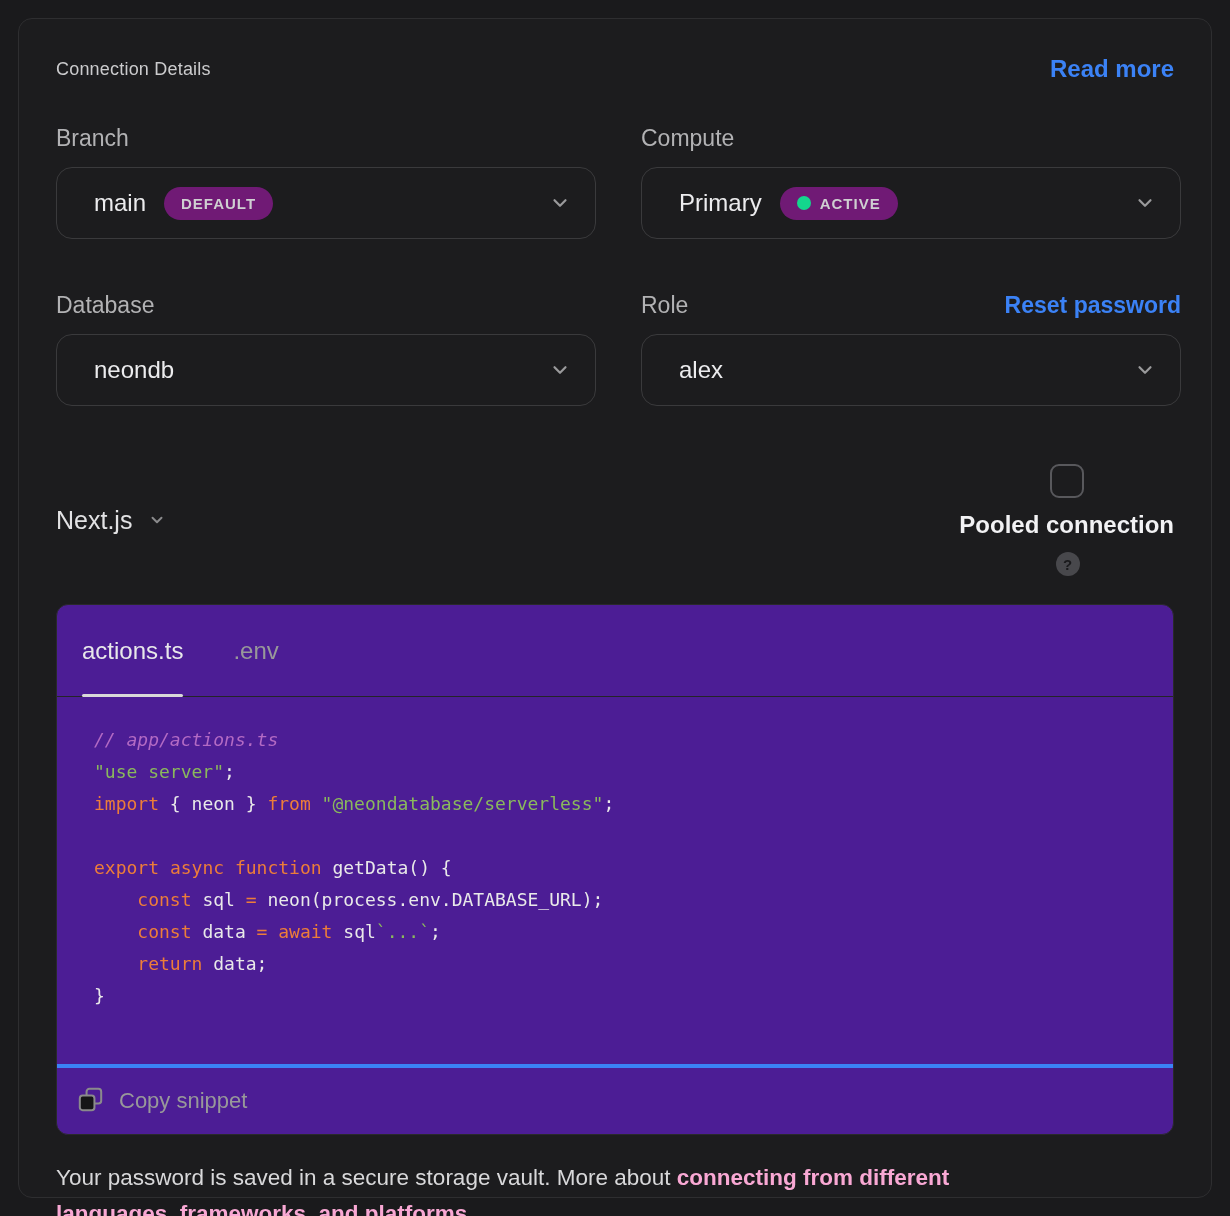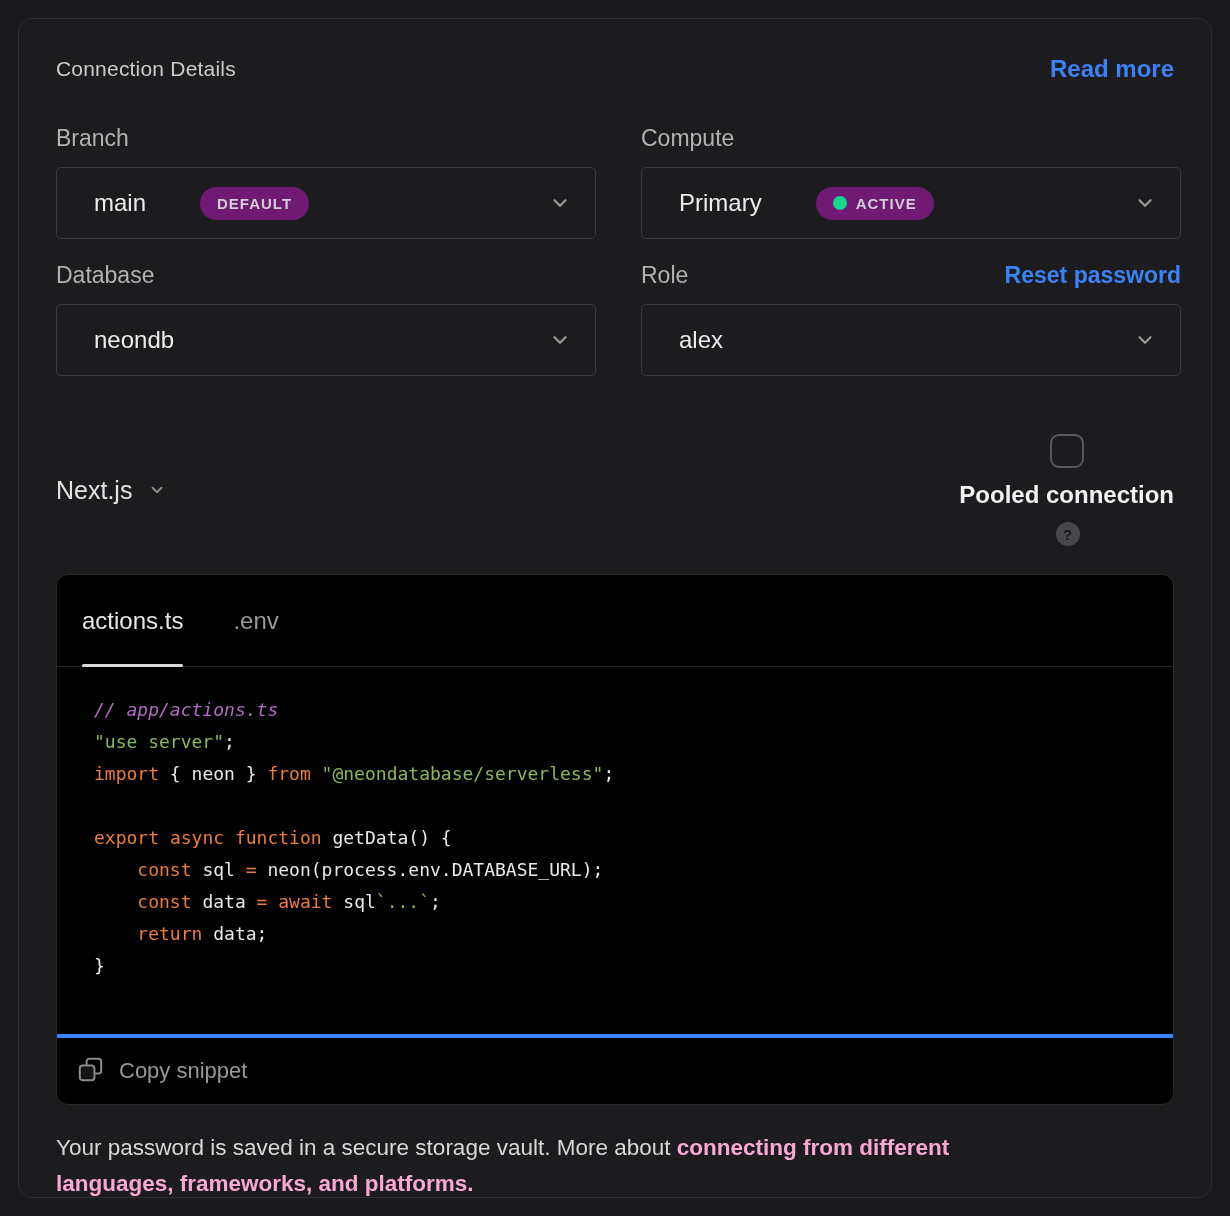--- a/index.html
+++ b/index.html
@@ -5,34 +5,34 @@
   * { margin:0; padding:0; box-sizing:border-box; }
   html,body { width:1230px; height:1216px; background:#1a1a1c; font-family:"Liberation Sans", sans-serif; overflow:hidden; }
 
   .panel {
     position:absolute; left:18px; top:18px; right:18px; bottom:18px;
     background:#1c1c1e; border:1px solid #2e2e30; border-radius:14px;
     padding:0 37px;
   }
 
   .header-row { margin-top:36px; display:flex; justify-content:space-between; align-items:center; }
-  .panel-title { font-size:21px; font-weight:500; color:#cbcbcd; letter-spacing:0.2px; }
+  .panel-title { font-size:18px; font-weight:500; color:#cbcbcd; letter-spacing:0.2px; }
   .link { color:#3b82f6; font-weight:700; font-size:24px; cursor:pointer; }
 
   .grid2 { display:grid; grid-template-columns:540px 540px; column-gap:45px; }
   .label-row { margin-top:42px; align-items:center; }
   .field-label { font-size:23px; color:#b2b2b4; }
   .label-with-action { display:flex; justify-content:space-between; align-items:center; }
   .label-row .link { font-size:23px; }
 
   .select-row { margin-top:15px; }
   .select {
-    height:72px; border:1px solid #3a3a3c; border-radius:5px;
+    height:72px; border:1px solid #3a3a3c; border-radius:16px;
     display:flex; align-items:center; padding:0 24px 0 37px;
-    cursor:pointer; background:transparent; position:relative;gap:36px;
+    cursor:pointer; background:transparent; position:relative;
   }
   .select-value { font-size:24px; color:#ececee; }
   .select .chev { margin-left:auto; }
 
   .pill {
     margin-left:18px; background:#701a75; border-radius:999px;
     padding:8px 17px; font-size:15px; font-weight:700; letter-spacing:1px;
     color:#cfcfd1; display:flex; align-items:center; gap:9px;
   }
   .dot { width:14px; height:14px; border-radius:50%; background:#14d68d; }
@@ -43,21 +43,21 @@
   .pooled { display:flex; align-items:center; gap:13px; cursor:pointer;flex-direction:column; }
   .checkbox { width:34px; height:34px; border:2px solid #58585c; border-radius:9px; background:transparent; }
   .pooled-label { font-size:24px; font-weight:600; color:#f2f2f4; }
   .help-badge {
     width:24px; height:24px; border-radius:50%; background:#48484c;
     color:#1a1a1c; font-size:15px; font-weight:700;
     display:flex; align-items:center; justify-content:center; margin-left:2px;
   }
 
   .code-card {
-    margin-top:28px; height:531px; background:#000000;
+    margin-top:28px; height:531px; background:#4c1d95;
     border:1px solid #29292b; border-radius:12px; overflow:hidden;
     display:flex; flex-direction:column;
   }
   .tabs { height:92px; display:flex; gap:50px; padding-left:25px; border-bottom:1px solid #252527; flex-shrink:0; }
   .tab { position:relative; display:flex; align-items:center; font-size:24px; color:#98989a; cursor:pointer; }
   .tab.active { color:#e8e8ea; font-weight:500; }
   .tab.active::after { content:""; position:absolute; left:0; right:0; bottom:-1px; height:3px; background:#d9d9d9; border-radius:2px; }
 
   .code-area { flex:1; padding:27px 0 0 37px; font-family:"DejaVu Sans Mono", monospace; font-size:18px; }
   .code-line { height:32px; line-height:32px; white-space:pre; color:#e9e9e9; }
@@ -106,21 +106,21 @@
         <span>ACTIVE</span>
       </span>
       <span class="chev">
         <svg width="22" height="22" viewBox="0 0 24 24" fill="none" stroke="#9a9a9c" stroke-width="2.4" stroke-linecap="round" stroke-linejoin="round">
             <polyline points="6 9 12 15 18 9"></polyline>
           </svg>
       </span>
     </div>
   </div>
 
-  <div class="grid2 label-row" style="margin-top:23px;">
+  <div class="grid2 label-row" style="margin-top:53px;">
     <div class="field-label">Database</div>
     <div class="label-with-action">
       <span class="field-label">Role</span>
       <span class="link">Reset password</span>
     </div>
   </div>
 
   <div class="grid2 select-row">
     <div class="select">
       <span class="select-value">neondb</span>

